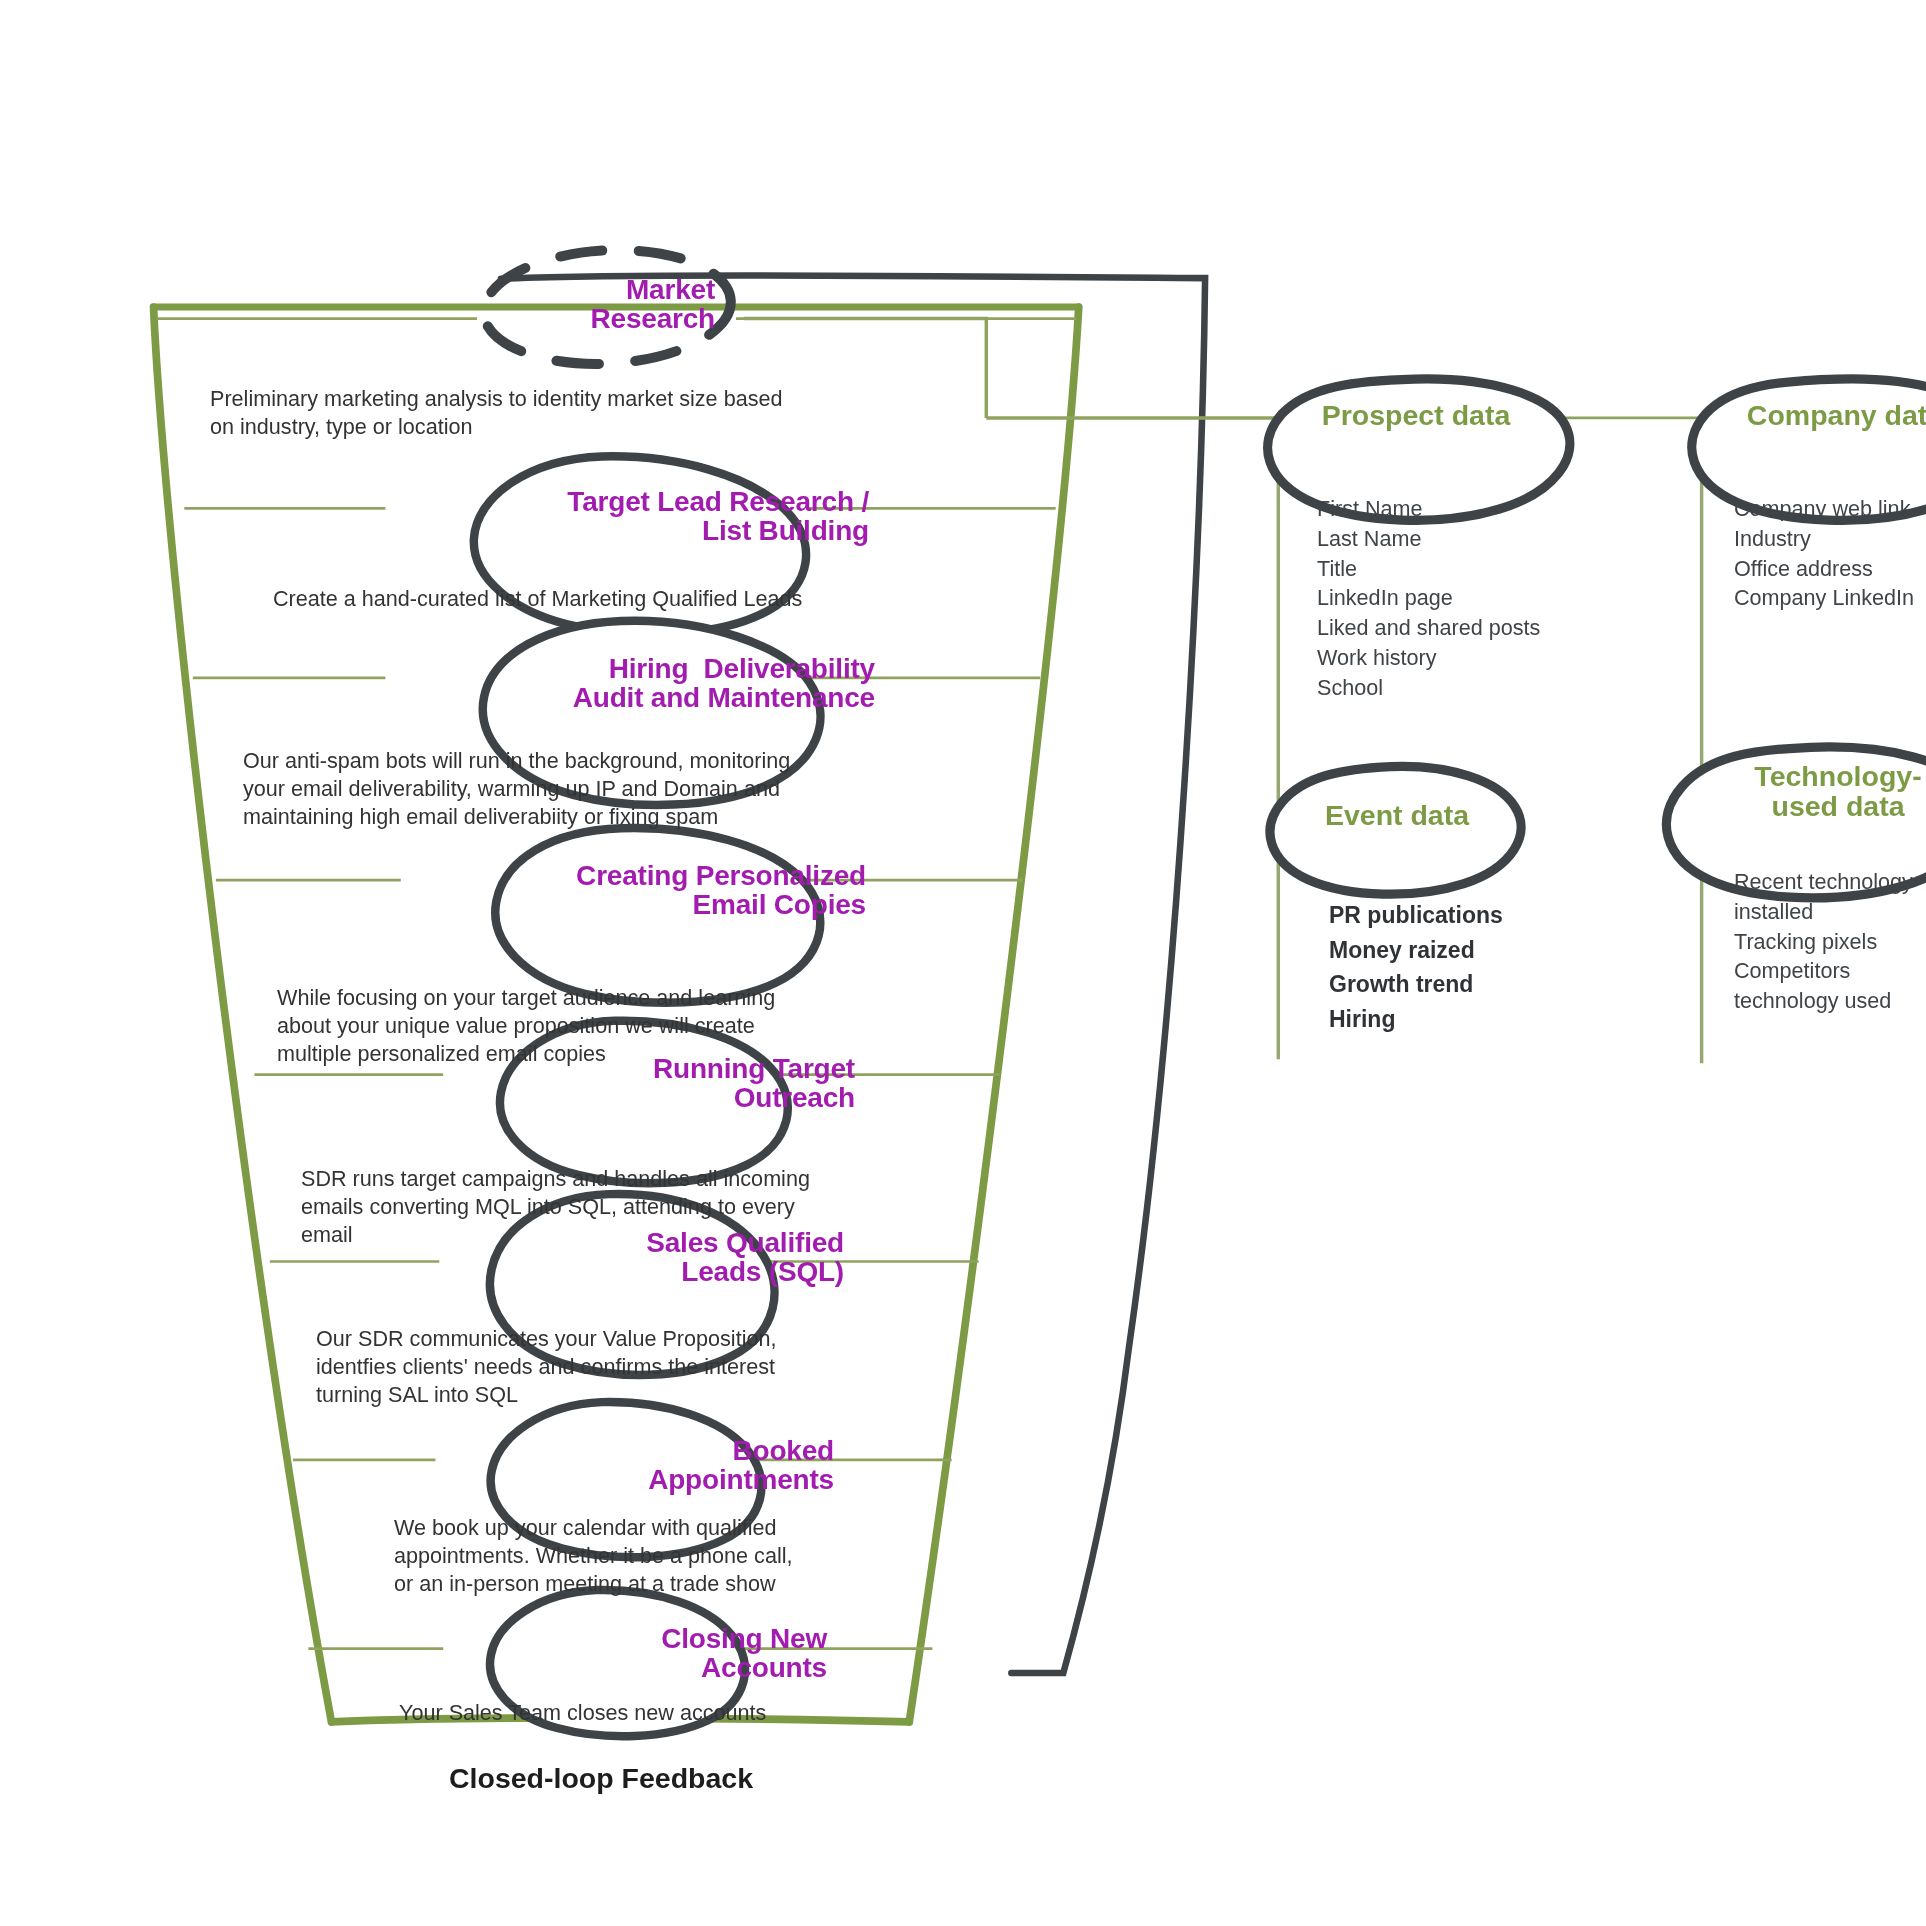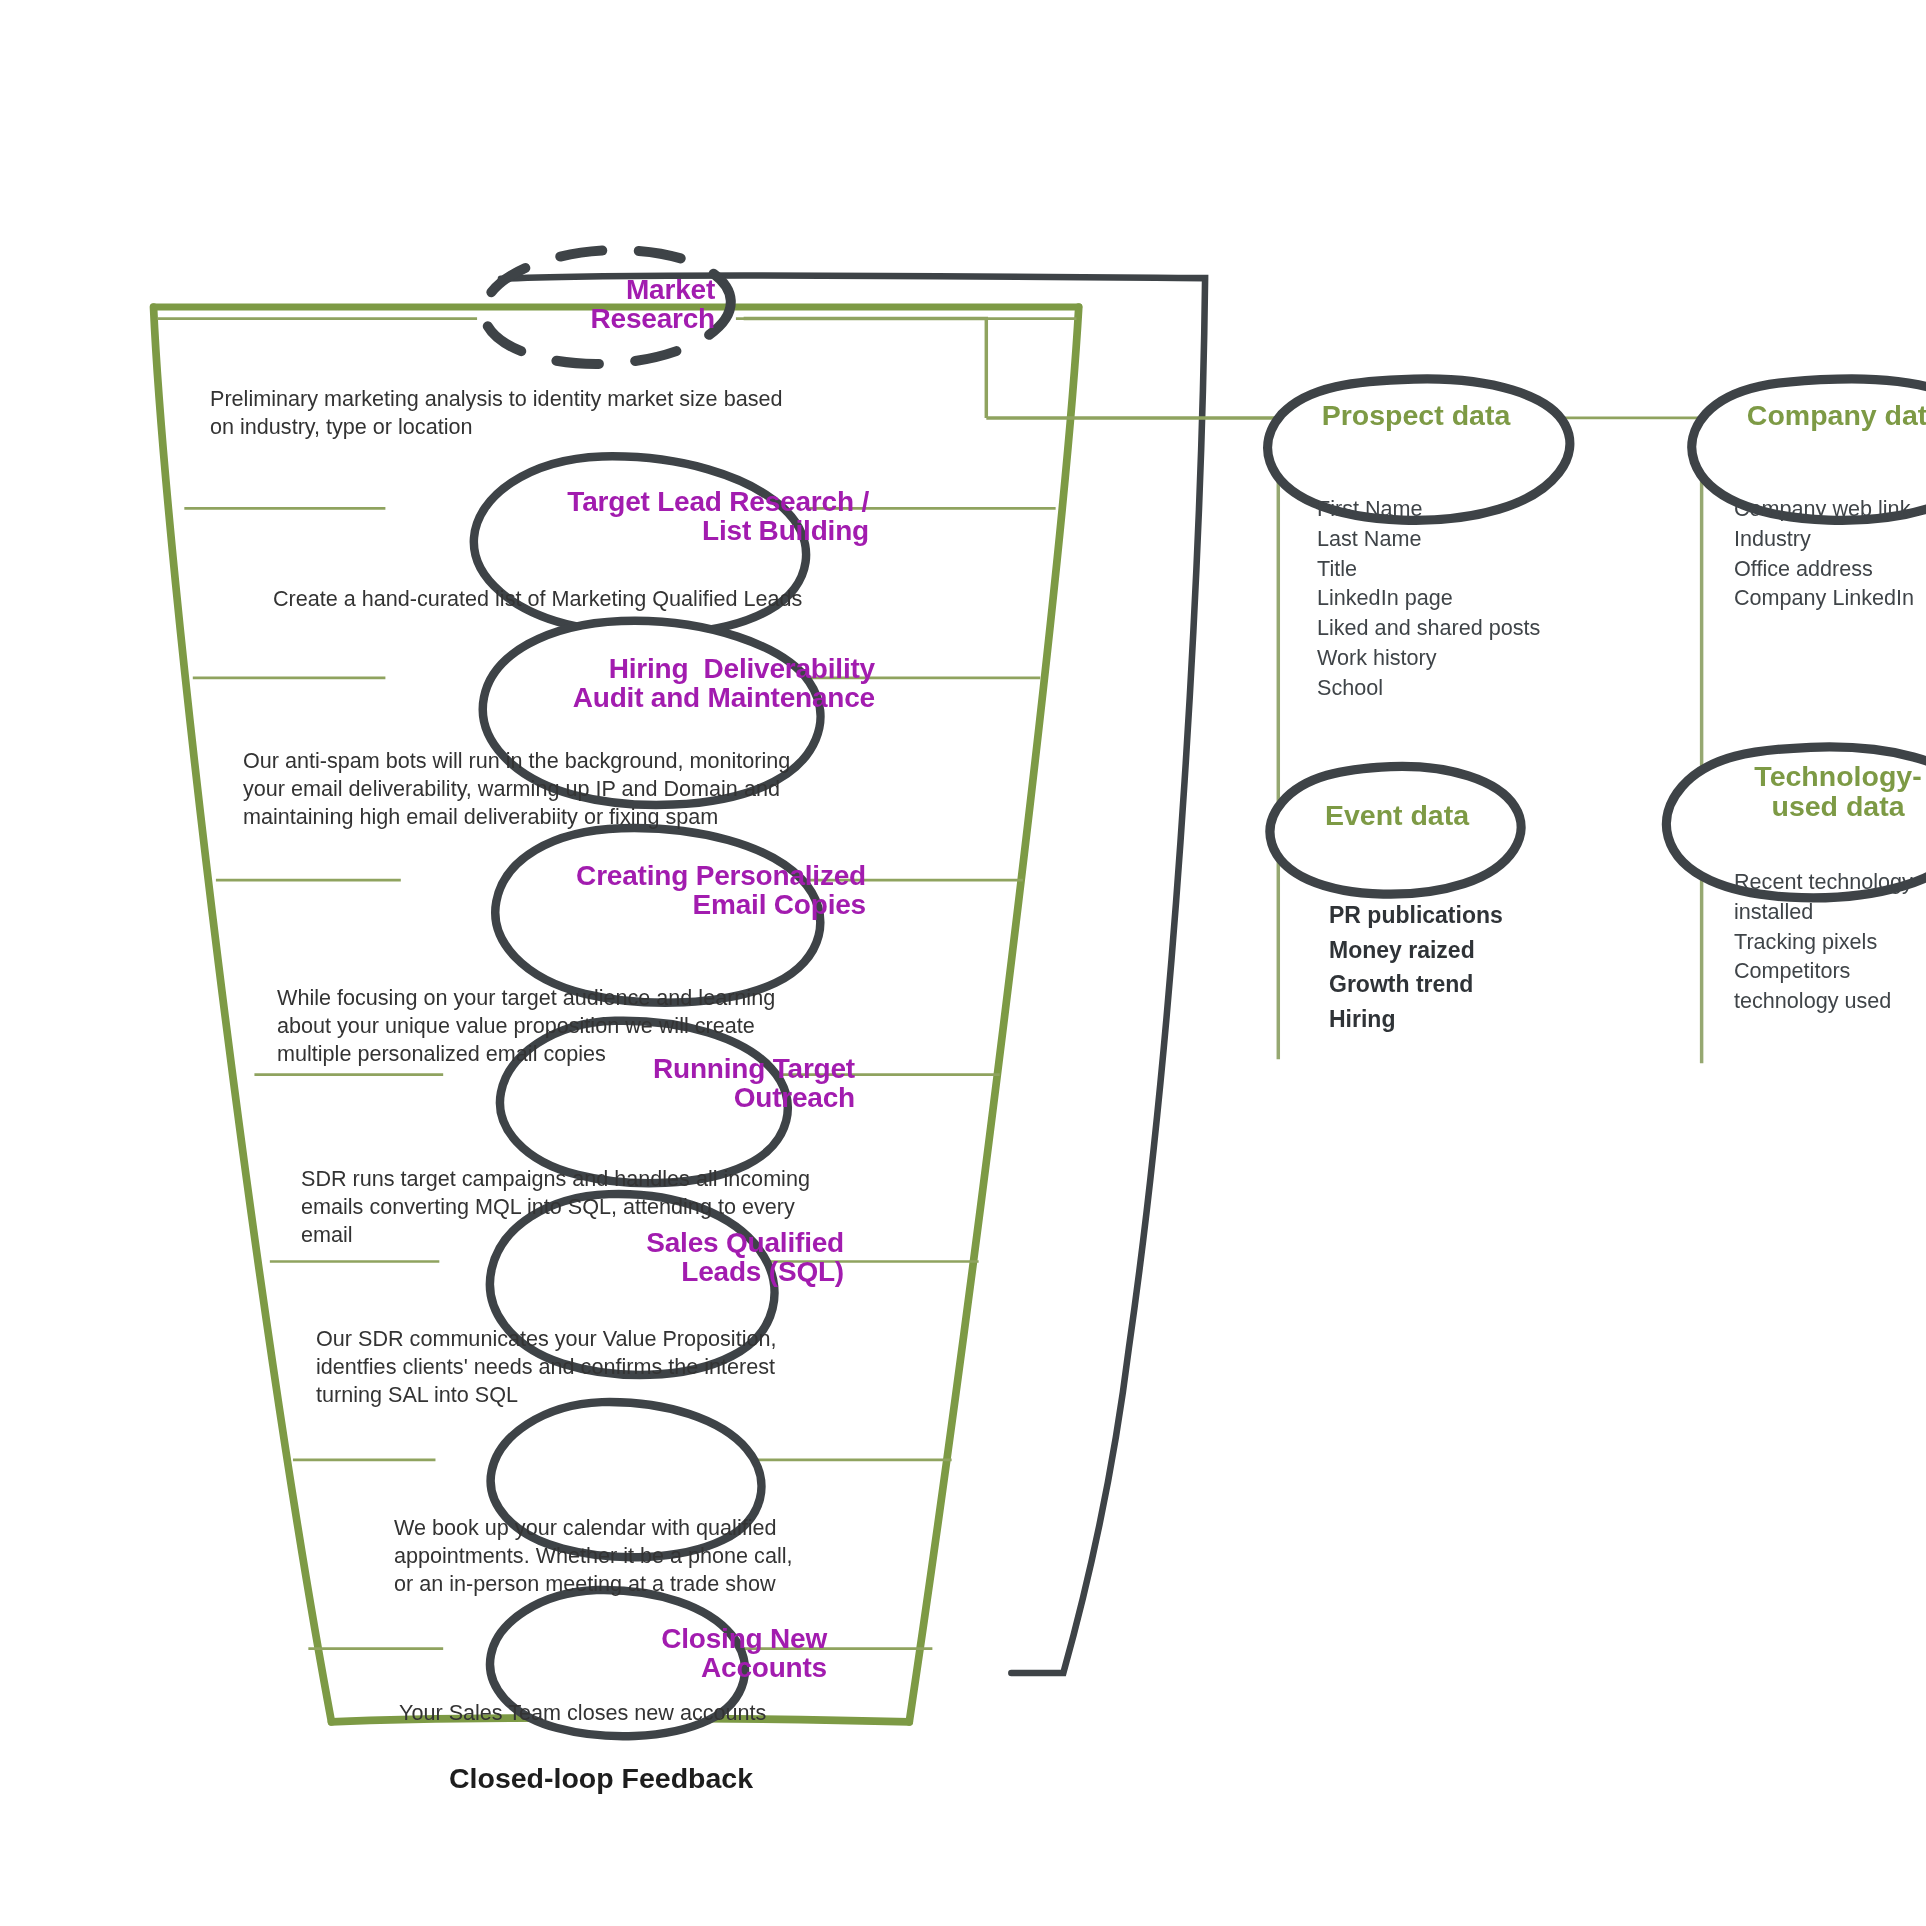--- a/index.html
+++ b/index.html
@@ -184,20 +184,22 @@
 
   <div class="stage-label" style="left:404px;top:861px;width:462px;font-size:28px;">Creating Personalized
 Email Copies</div>
 
   <div class="stage-label" style="left:412px;top:1054px;width:443px;font-size:28px;">Running Target
 Outreach</div>
 
   <div class="stage-label" style="left:409px;top:1228px;width:435px;font-size:28px;">Sales Qualified
 Leads (SQL)</div>
 
+  <div class="stage-label" style="left:403px;top:1436px;width:431px;font-size:28px;">Booked
+Appointments</div>
 
   <div class="stage-label" style="left:403px;top:1624px;width:424px;font-size:28px;">Closing New
 Accounts</div>
 
   <div class="desc" style="left:210px;top:385px;width:770px;">Preliminary marketing analysis to identity market size based
 on industry, type or location</div>
 
   <div class="desc" style="left:273px;top:585px;width:770px;">Create a hand-curated list of Marketing Qualified Leads</div>
 
   <div class="desc" style="left:243px;top:747px;width:770px;">Our anti-spam bots will run in the background, monitoring

